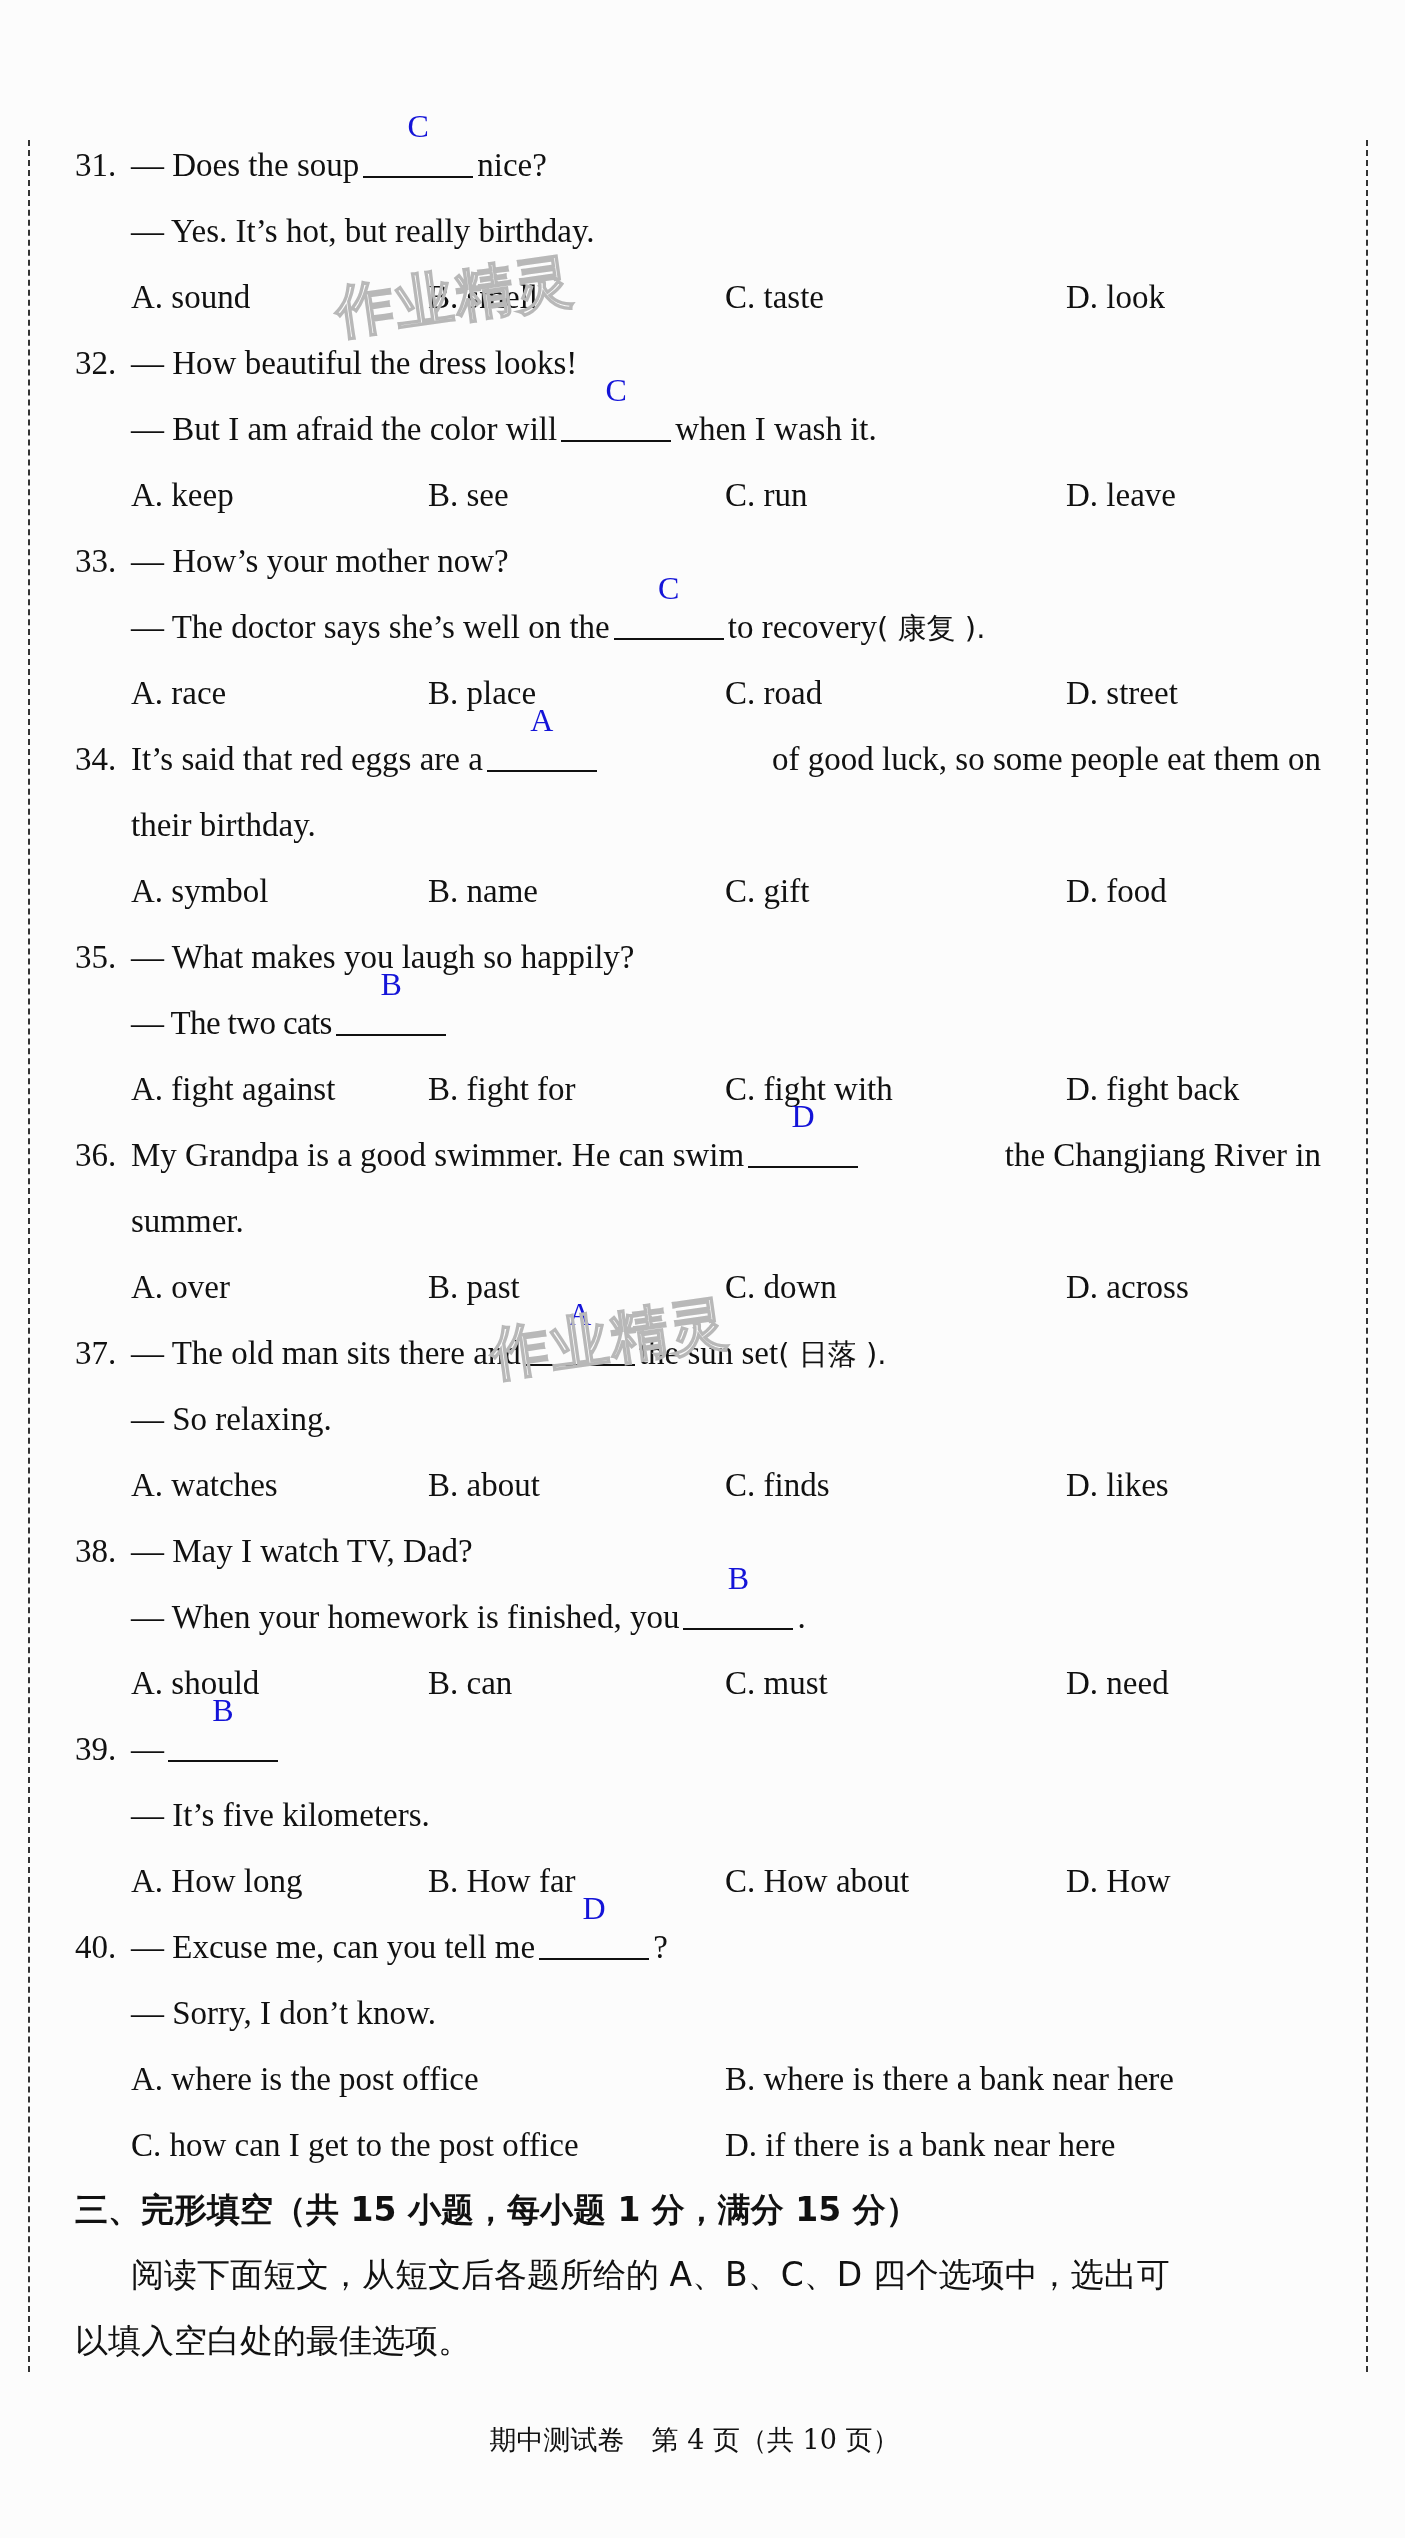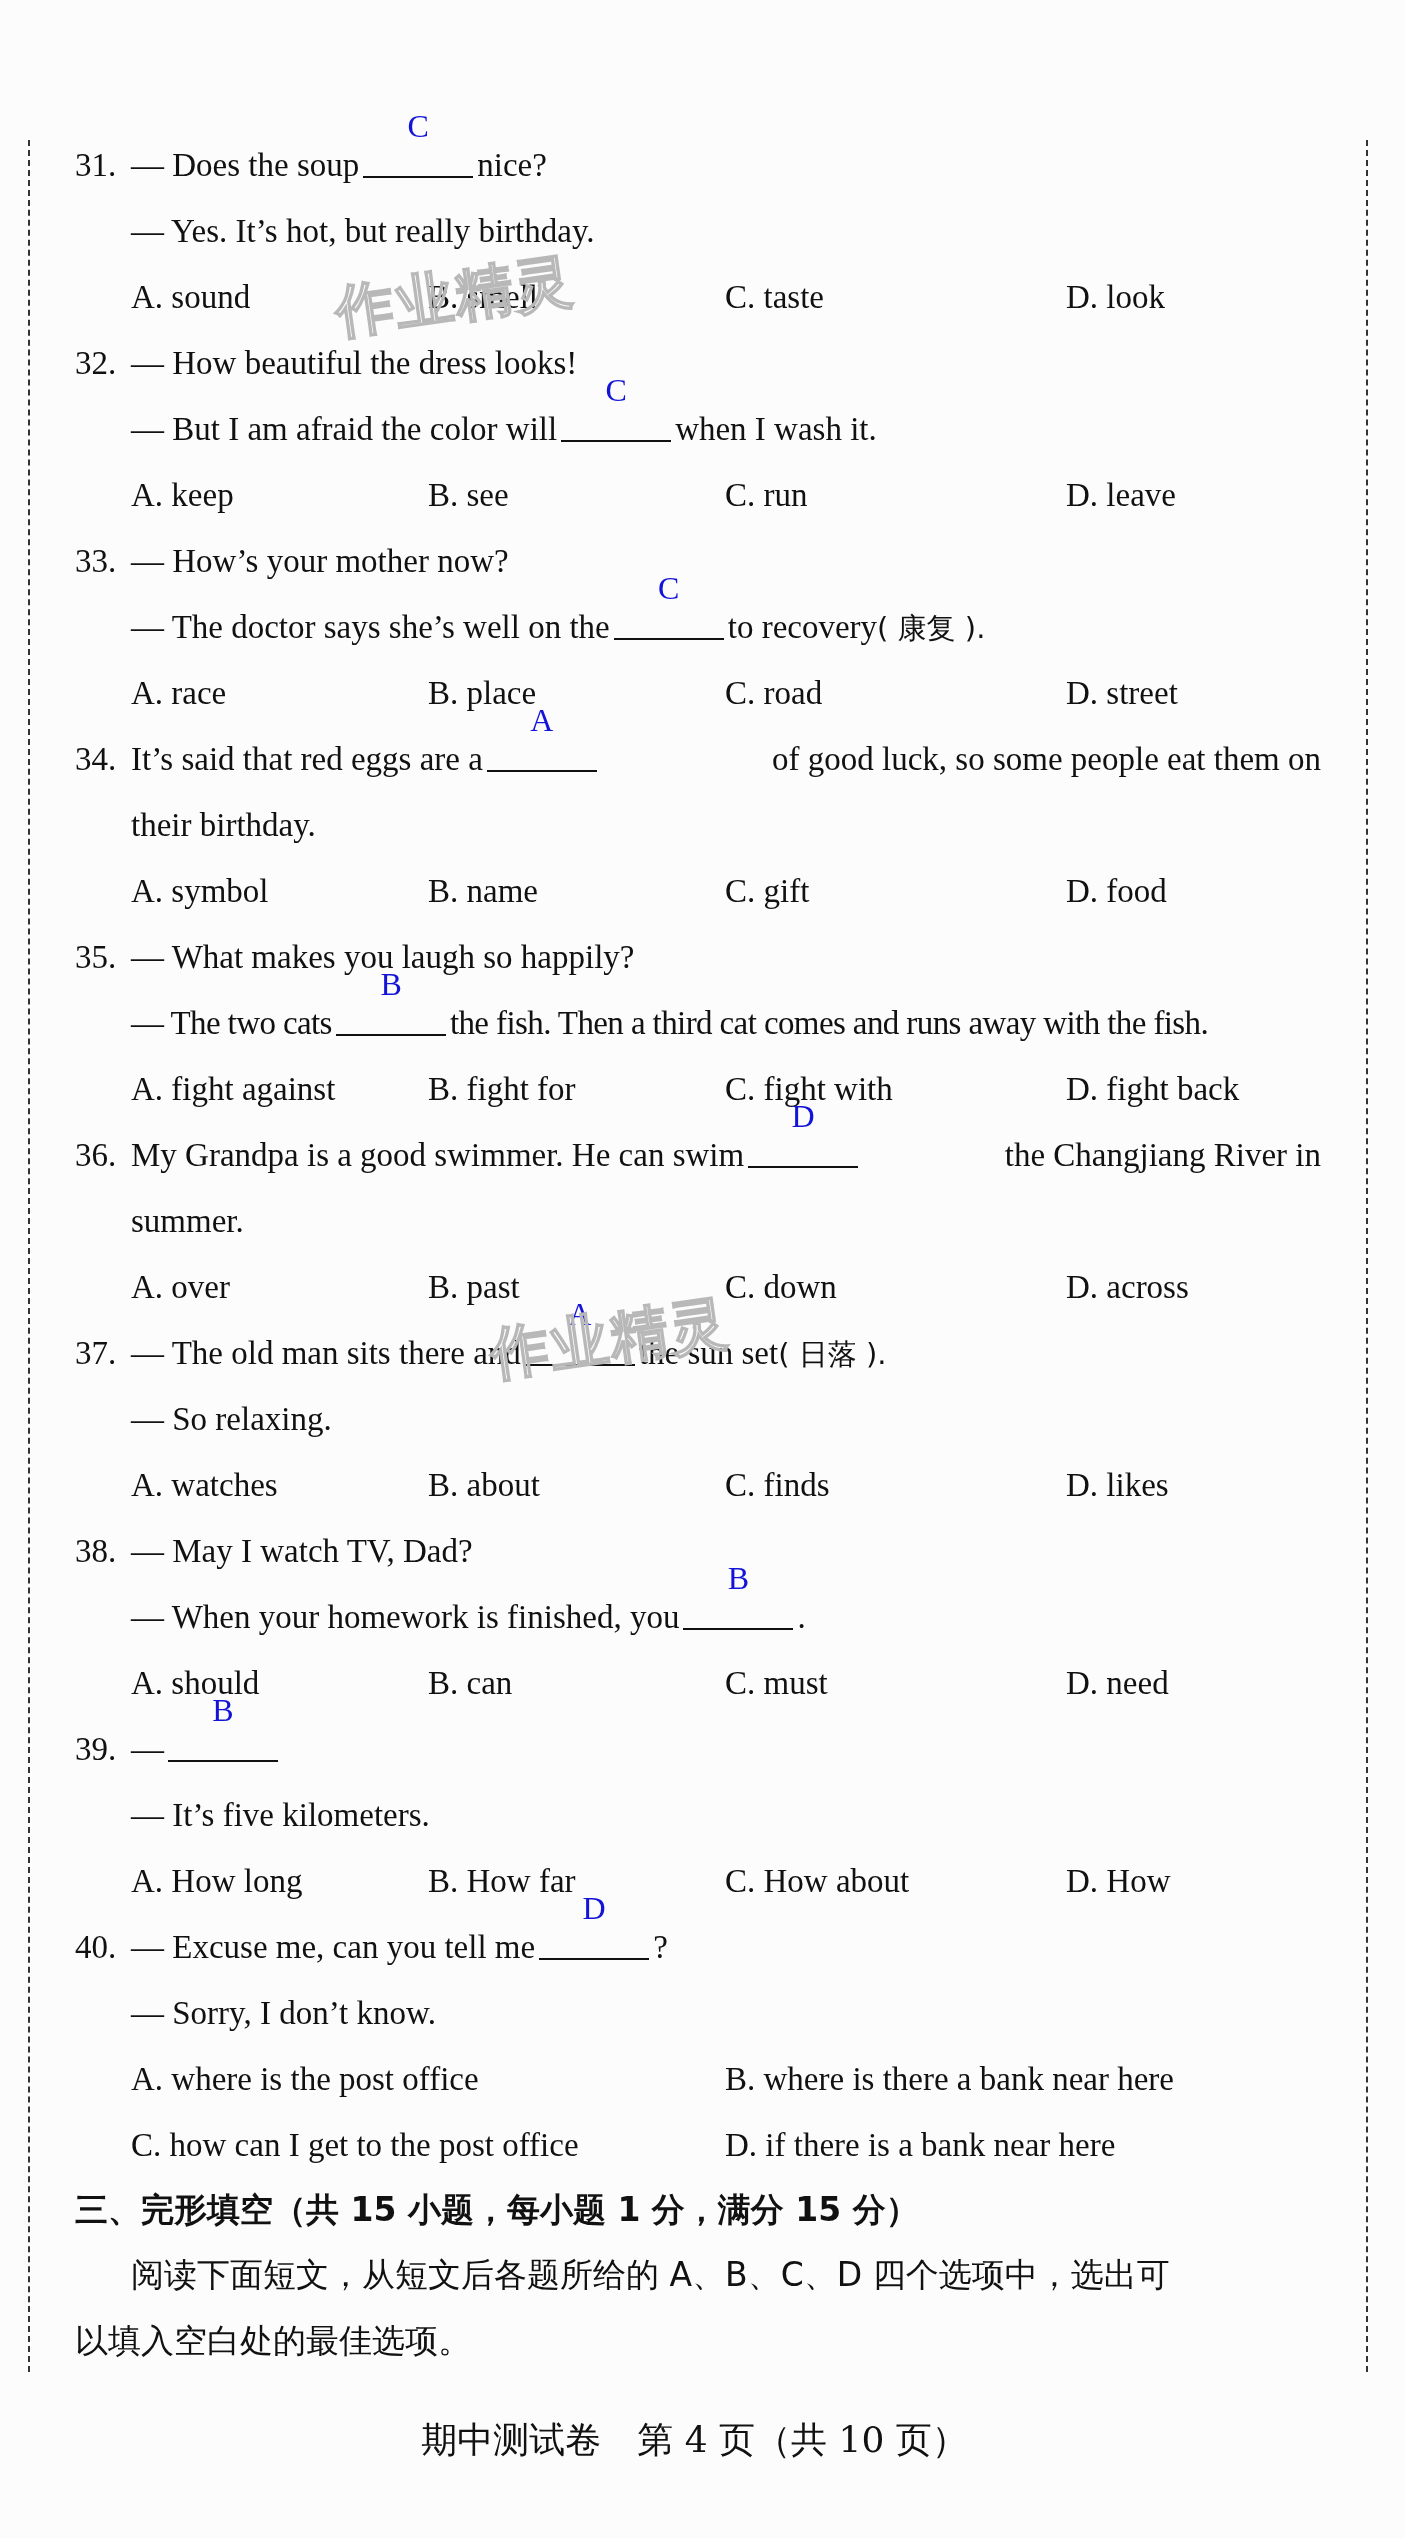--- a/index.html
+++ b/index.html
@@ -43,21 +43,21 @@
     position: absolute; left: 75px; top: 2185px;
     font-family: "DejaVu Sans", "Liberation Sans", sans-serif;
     font-weight: bold; font-size: 33px; line-height: 50px;
   }
   .para {
     position: absolute; font-family: "DejaVu Sans", "Liberation Sans", sans-serif;
     font-size: 33px; line-height: 50px; white-space: nowrap;
   }
   .footer {
     position: absolute; top: 2420px; left: 0; width: 1389px; text-align: center;
-    font-family: "DejaVu Serif", "Liberation Serif", serif; font-size: 36px; line-height: 40px;
+    font-family: "DejaVu Serif", "Liberation Serif", serif; font-size: 27px; line-height: 40px;
   }
   .watermark {
     position: absolute; font-family: "DejaVu Sans", sans-serif; font-weight: bold;
     font-size: 58px; color: transparent; -webkit-text-stroke: 1.5px #b8b8b8;
     transform: rotate(-8deg); letter-spacing: 2px; pointer-events: none; white-space: nowrap;
   }
 </style>
 </head>
 <body>
 
@@ -123,21 +123,21 @@
     <span class="opt c1">B. name</span>
     <span class="opt c2">C. gift</span>
     <span class="opt c3">D. food</span>
   </div>
 
   <div class="line" style="top:932px;">
     <span class="qnum">35.</span>
     <span class="stem">— What makes you laugh so happily?</span>
   </div>
   <div class="line" style="top:998px;">
-    <span class="indent" style="letter-spacing:-0.6px;"><span>— The two cats</span><span class="blank"><span class="ans" style="color: rgb(20, 20, 216);">B</span></span><span>the fish. Then a third cat comes and runs away with the fish.</span></span>
+    <span class="indent" style="letter-spacing:-0.6px;"><span>— The two cats</span><span class="blank"><span class="ans" style="color: rgb(20, 20, 216);">B</span></span></span>
   </div>
   <div class="line" style="top:1064px;">
     <span class="opt c0">A. fight against</span>
     <span class="opt c1">B. fight for</span>
     <span class="opt c2">C. fight with</span>
     <span class="opt c3">D. fight back</span>
   </div>
 
   <div class="line" style="top:1130px;">
     <span class="qnum">36.</span>

